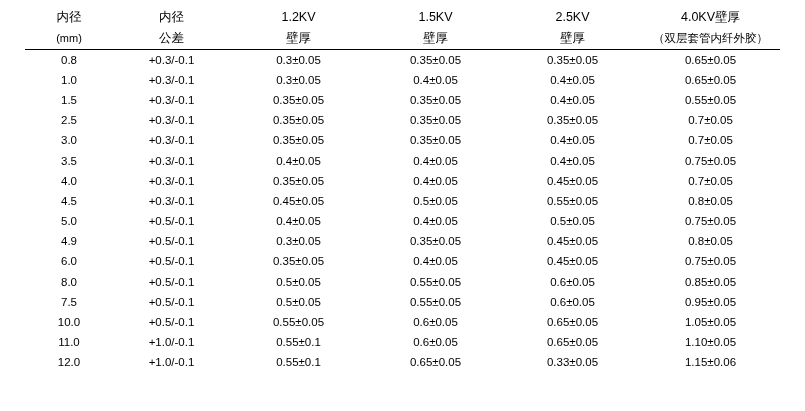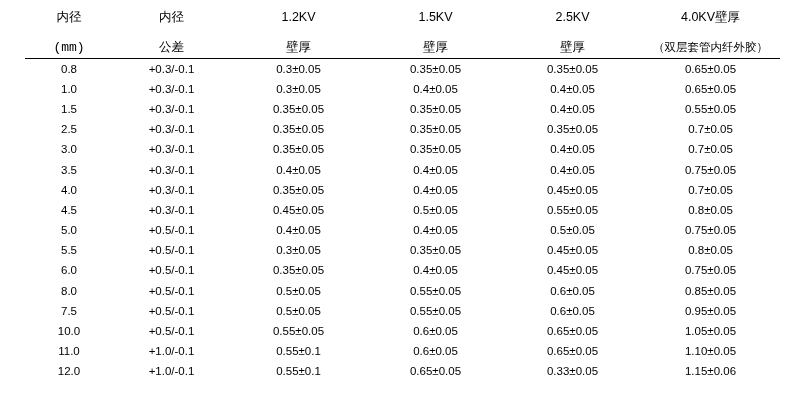--- a/index.html
+++ b/index.html
@@ -37,25 +37,24 @@
     font-size: 12.5px;
     line-height: 17px;
     padding-top: 3px;
     padding-bottom: 2px;
     border-bottom: 1px solid #000;
   }
   .hline1, .hline2 {
     display: block;
     white-space: nowrap;
   }
-  .hline1 { margin-bottom: 13px; }
+  .hline1 { margin-bottom: 4px; }
   .hline2 { }
   .small-unit {
-    font-size: 13px;
-    font-family: Liberation Mono, monospace;
+    font-size: 11px;
   }
   .paren {
     font-size: 11.5px;
   }
   tbody tr td {
     font-size: 11.5px;
     line-height: 13px;
     height: 20.2px;
   }
   
@@ -174,21 +173,21 @@
         </tr>
         <tr>
           <td>5.0</td>
           <td>+0.5/-0.1</td>
           <td>0.4±0.05</td>
           <td>0.4±0.05</td>
           <td>0.5±0.05</td>
           <td>0.75±0.05</td>
         </tr>
         <tr>
-          <td>5.5</td>
+          <td>4.9</td>
           <td>+0.5/-0.1</td>
           <td>0.3±0.05</td>
           <td>0.35±0.05</td>
           <td>0.45±0.05</td>
           <td>0.8±0.05</td>
         </tr>
         <tr>
           <td>6.0</td>
           <td>+0.5/-0.1</td>
           <td>0.35±0.05</td>

